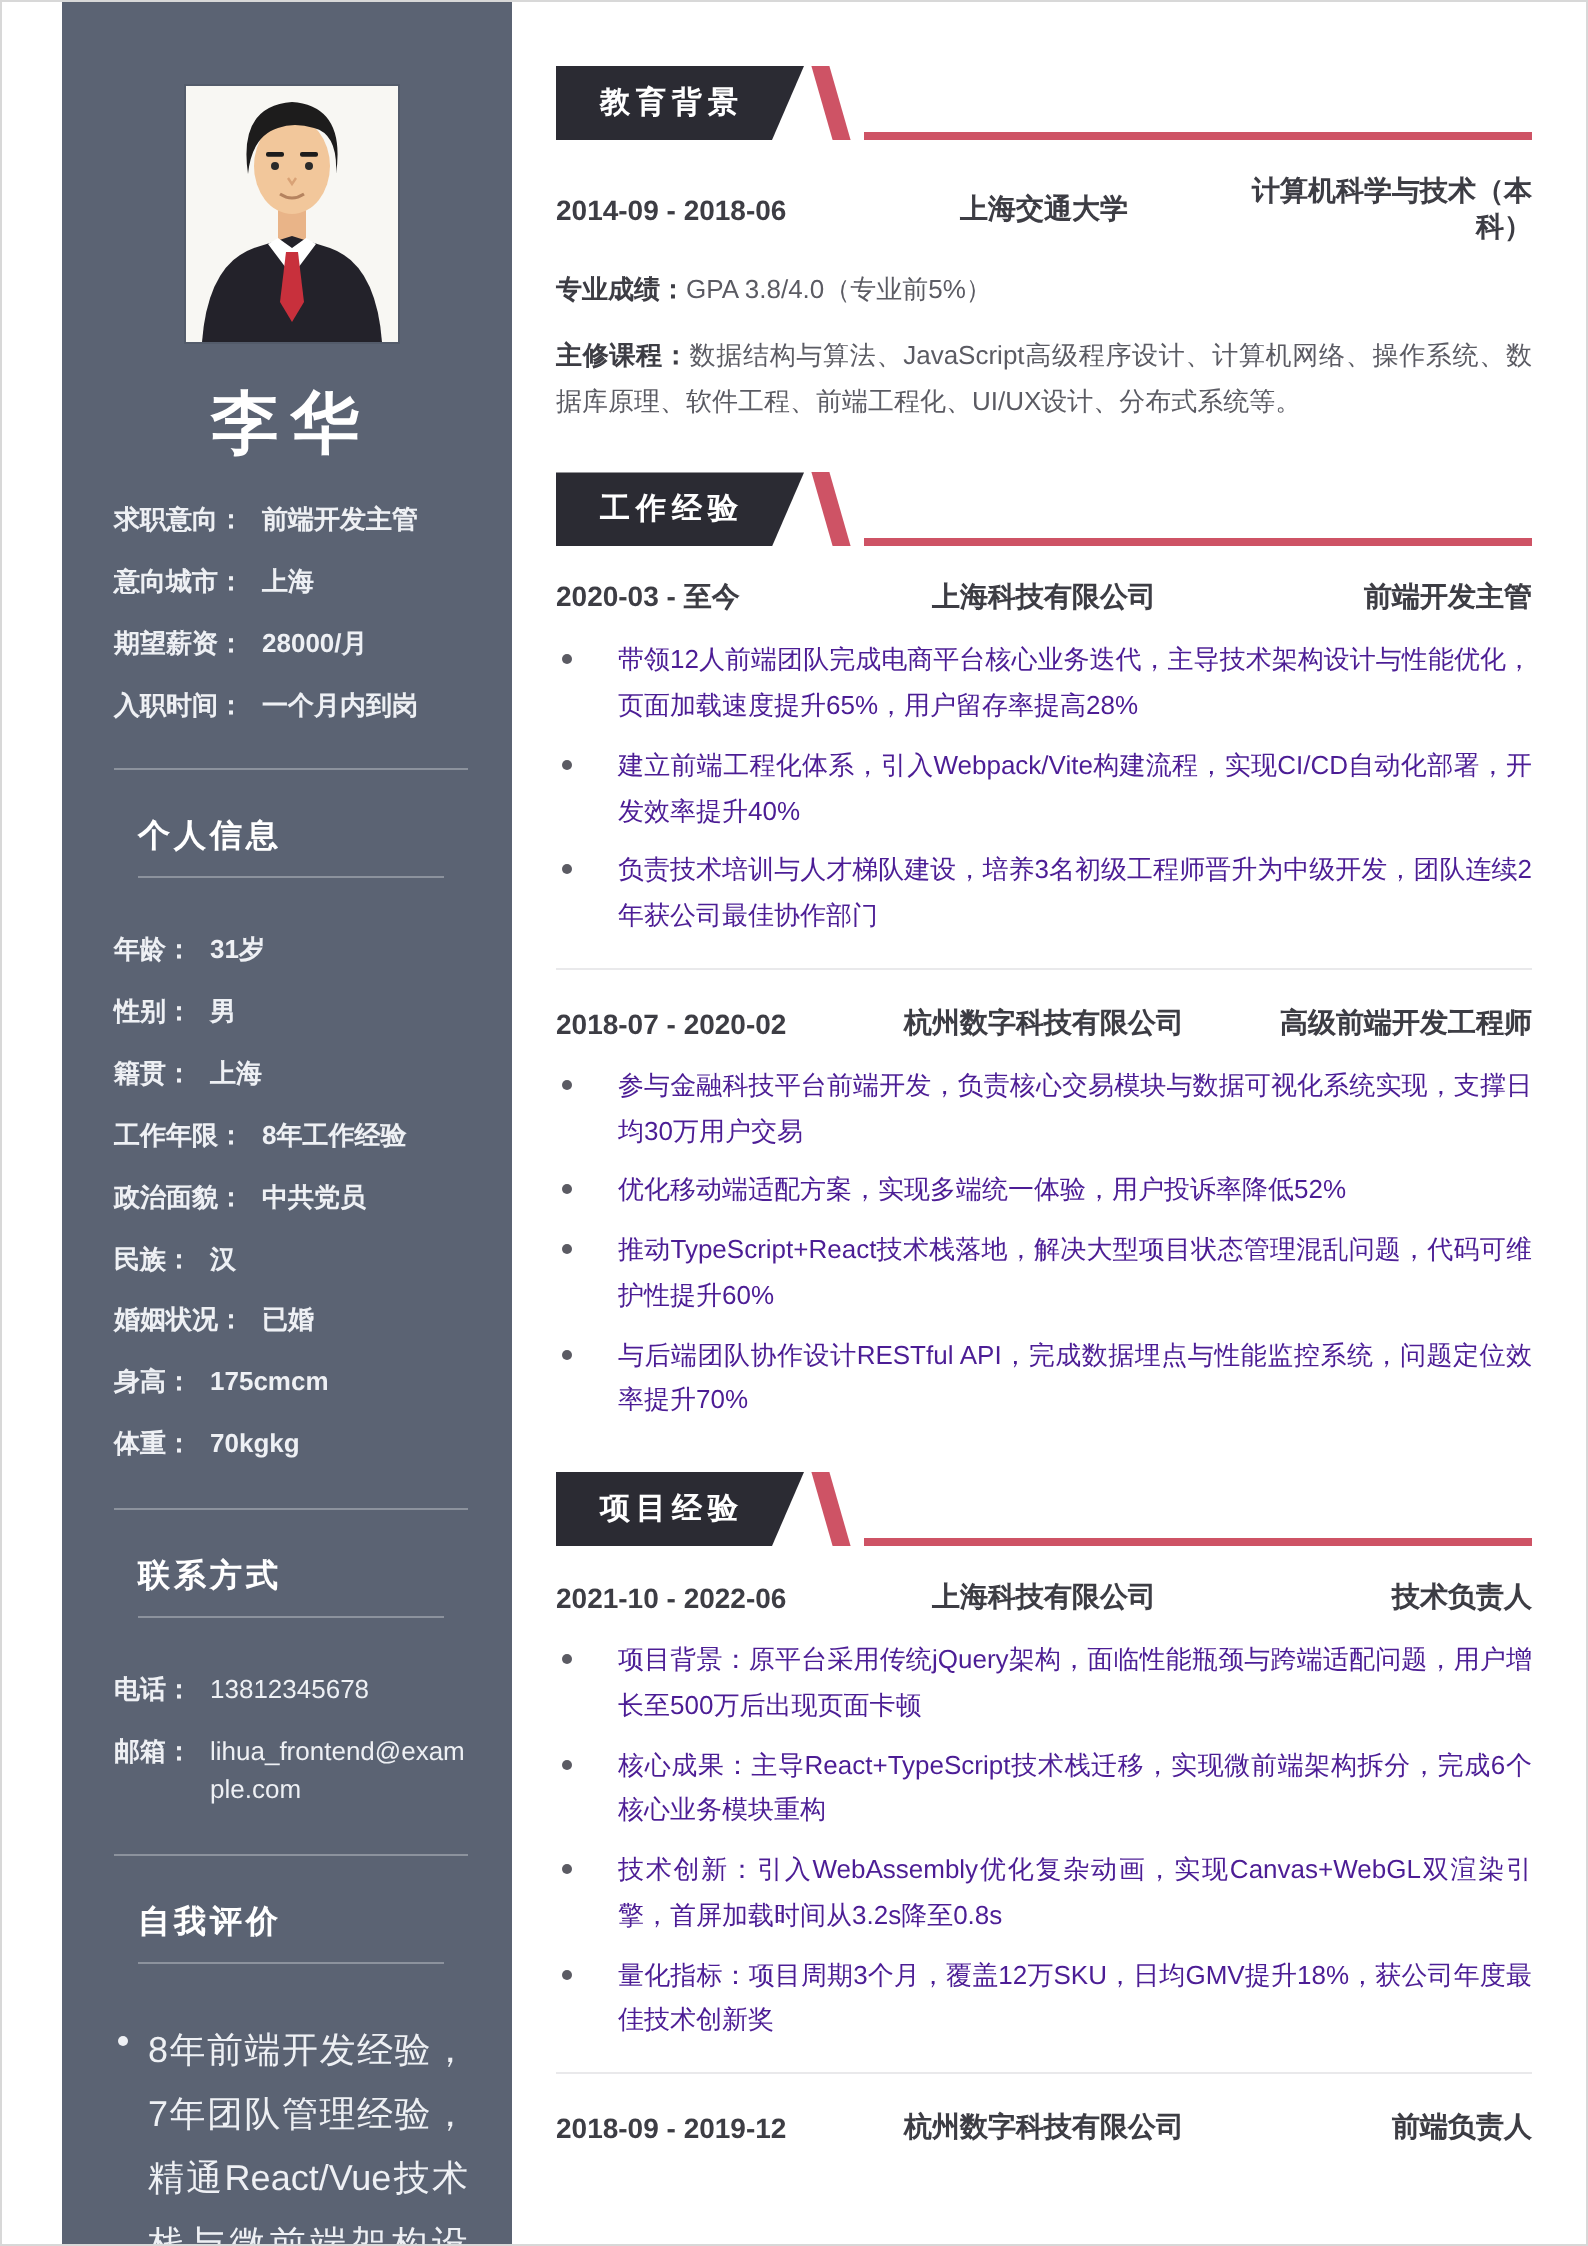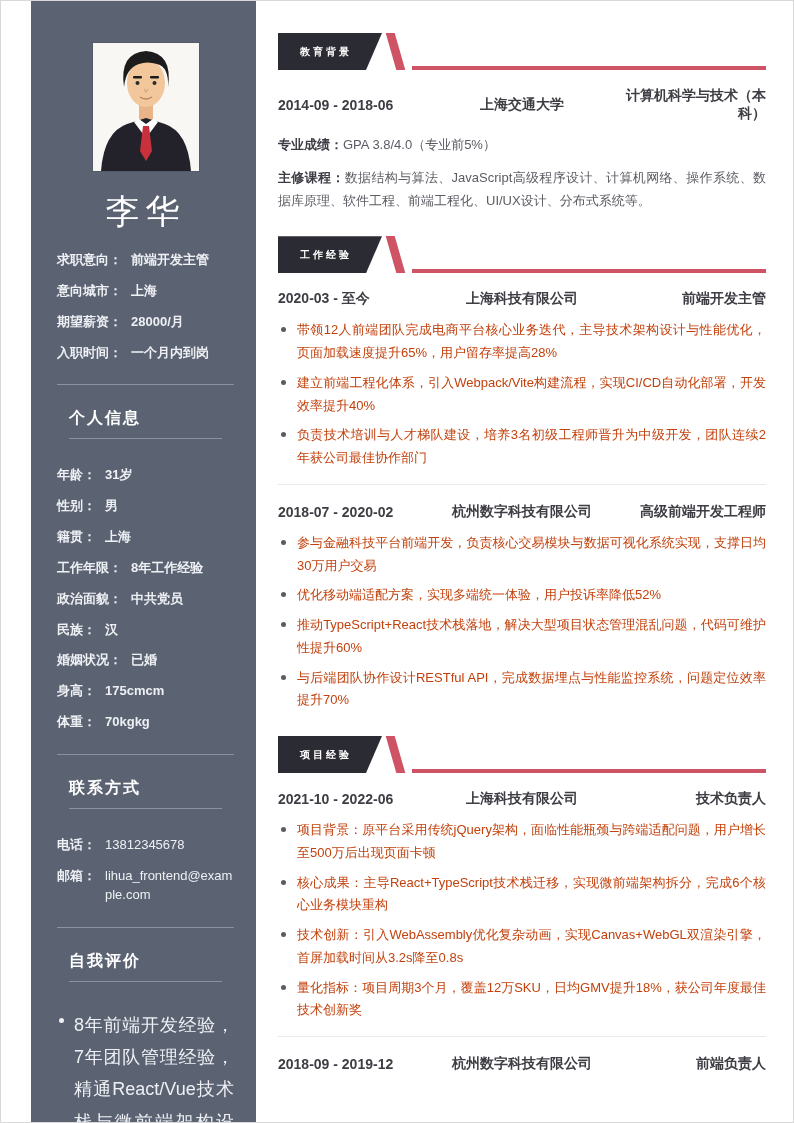--- a/index.html
+++ b/index.html
@@ -10,53 +10,53 @@
     font-family:"Liberation Sans","DejaVu Sans",sans-serif;
   }
   
   .sidebar{
     position:absolute;left:30px;top:0;bottom:0;width:225px;
     background:#5b6373;color:#eef0f4;
     padding:42px 22px 16px 26px;overflow:hidden;
   }
   .photo-card{width:106px;height:128px;margin:0 auto;background:#f8f7f3;box-shadow:0 0 0 1px rgba(0,0,0,.08);}
   .photo-card svg{display:block;width:100%;height:100%;}
-  .cand-name{margin:18px 0 16px;text-align:center;font-size:34px;font-weight:normal;color:#ffffff;letter-spacing:6px;}
+  .cand-name{margin:18px 0 16px;text-align:center;font-size:34px;font-weight:bold;color:#ffffff;letter-spacing:6px;}
   .srow{display:flex;align-items:flex-start;margin-bottom:12px;font-size:13px;line-height:1.45;}
   .slabel{font-weight:bold;flex:none;margin-right:9px;white-space:nowrap;}
   .sval{font-weight:bold;word-break:break-all;}
   .sval.norm{font-weight:normal;}
   .sside{margin-top:22px;border-top:1px solid rgba(255,255,255,.30);}
   .sside h2{
     margin:12px;padding:11px 0 9px;font-size:16px;font-weight:bold;letter-spacing:2px;
     border-bottom:1px solid rgba(255,255,255,.30);color:#ffffff;
   }
   .sside .rows{padding-top:15px;}
   .sbul{display:flex;margin-bottom:9px;font-size:18px;line-height:1.8;}
   .sdot{flex:none;width:5px;height:5px;border-radius:50%;background:#eef0f4;margin:9px 10px 0 2px;}
   .sbtxt{text-align:justify;}
   
   .main{position:absolute;left:277px;top:0;width:488px;padding-top:32px;}
   .badge{display:flex;align-items:stretch;height:37px;margin-bottom:17px;}
   .badge-label{
     display:flex;align-items:center;background:#2b2b33;color:#fff;
-    font-size:10px;font-weight:bold;letter-spacing:3px;
+    font-size:15px;font-weight:bold;letter-spacing:3px;
     padding:0 30px 0 22px;
     clip-path:polygon(0 0,100% 0,calc(100% - 16px) 100%,0 100%);
   }
   .slash{flex:none;width:9px;background:#ce5365;transform:skewX(16deg);margin-left:9px;}
   .bline{flex:1;height:4px;align-self:flex-end;background:#ce5365;margin-left:12px;}
   .erow{display:flex;align-items:center;font-size:14px;font-weight:bold;color:#3d3d44;margin-bottom:11px;}
   .edate{flex:none;width:150px;}
   .eorg{flex:1;text-align:center;}
   .erole{flex:none;width:150px;text-align:right;}
   .edu-line{margin:0 0 10px;font-size:13px;line-height:1.75;color:#5b5b63;text-align:justify;}
   .edu-line b{color:#3d3d44;}
   ul.blist{list-style:none;margin:0;padding:0;}
-  .b{display:flex;margin-bottom:7px;font-size:13px;line-height:1.75;color:#c2410c;}
+  .b{display:flex;margin-bottom:7px;font-size:13px;line-height:1.75;color:#4c1d95;gap:12px;}
   .dot{flex:none;width:5px;height:5px;border-radius:50%;background:#5b5b63;margin:8px 11px 0 3px;}
   .bt{text-align:justify;}
   .entry{margin-bottom:4px;}
   .entry-divider{border-top:1px solid #e9e9eb;margin:14px 0 18px;}
   .msec{margin-bottom:24px;}
 </style>
 </head>
 <body>
 
 <div class="page">

